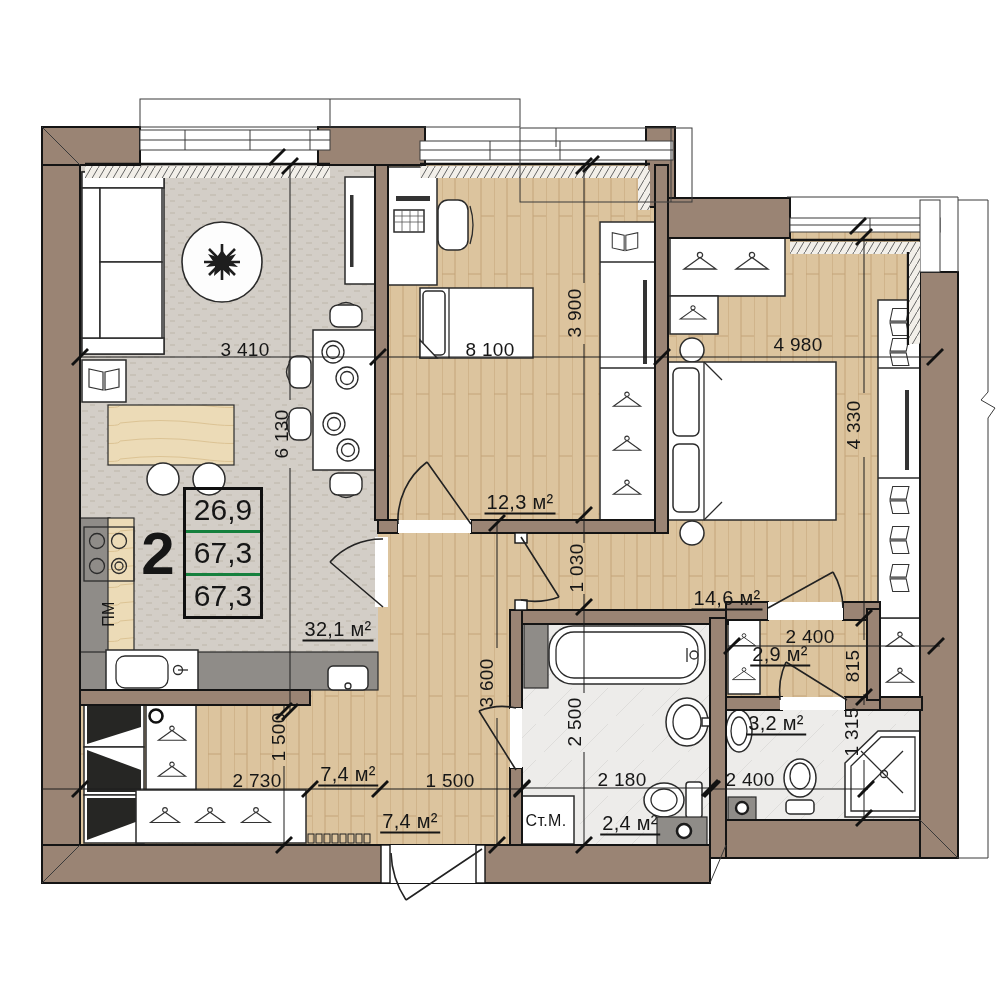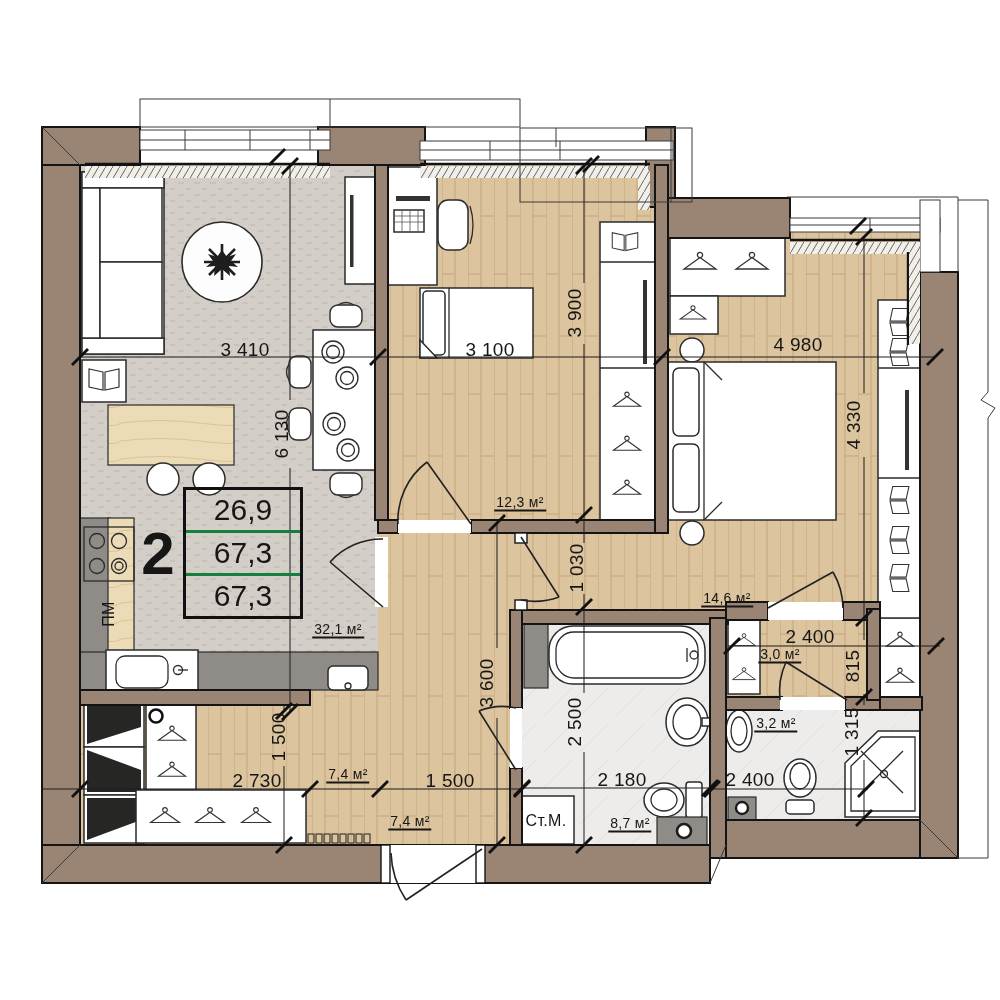--- a/index.html
+++ b/index.html
@@ -12,23 +12,23 @@
   .dark{fill:#333;stroke:none;}
   .door{fill:none;stroke:#222;stroke-width:1.6;}
   .dimline{fill:none;stroke:#1c1c1c;stroke-width:1;}
   .tick{stroke:#111;stroke-width:2.8;}
   .thin{fill:#fff;stroke:#3a3a3a;stroke-width:1;}
   .thinl{fill:none;stroke:#3a3a3a;stroke-width:1;}
   .openw{fill:#fff;stroke:none;}
   .jamb{fill:#fff;stroke:#141414;stroke-width:1.4;}
   .lbl{position:absolute;transform:translate(-50%,-50%);font-size:19px;white-space:nowrap;letter-spacing:.3px;line-height:1;}
   .lbl.v{transform:translate(-50%,-50%) rotate(-90deg);}
-  .lbl.area{font-size:14px;border-bottom:2px solid #161616;padding:0 2px 1px 2px;}
+  .lbl.area{font-size:20px;border-bottom:2px solid #161616;padding:0 2px 1px 2px;}
   .lbl.eq{font-size:16px;}
-  .infobox{position:absolute;left:183px;top:487px;width:120px;height:132px;border:3px solid #101010;display:flex;flex-direction:column;box-sizing:border-box;}
+  .infobox{position:absolute;left:183px;top:487px;width:80px;height:132px;border:3px solid #101010;display:flex;flex-direction:column;box-sizing:border-box;}
   .infobox .row{flex:1;display:flex;align-items:center;justify-content:center;font-size:30px;border-top:3px solid #15803d;}
   .infobox .row:first-child{border-top:none;}
   .bignum{position:absolute;left:158px;top:556px;transform:translate(-50%,-54%);font-size:60px;font-weight:600;}
 </style>
 </head>
 <body>
 
 <div id="plan">
 
 <svg width="1000" height="1000" viewBox="0 0 1000 1000">
@@ -413,45 +413,45 @@
     <path class="dimline" d="M728 646 H940"></path>
     <use href="#tk" transform="translate(732,646)"></use>
         <use href="#tk" transform="translate(936,646)"></use>
     <path class="dimline" d="M712 789 H868"></path>
     <use href="#tk" transform="translate(712,789)"></use>
         <use href="#tk" transform="translate(866,789)"></use>
   </g>
 </svg>
 
 <div class="lbl" style="left:245px;top:349px">3 410</div>
-<div class="lbl" style="left:490px;top:349px">3 100</div>
+<div class="lbl" style="left:490px;top:349px">8 100</div>
 <div class="lbl" style="left:798px;top:344px">4 980</div>
 <div class="lbl v" style="left:281px;top:434px">6 130</div>
 <div class="lbl v" style="left:574px;top:313px">3 900</div>
 <div class="lbl v" style="left:576px;top:568px">1 030</div>
 <div class="lbl v" style="left:574px;top:722px">2 500</div>
 <div class="lbl v" style="left:486px;top:683px">3 600</div>
 <div class="lbl v" style="left:853px;top:425px">4 330</div>
 <div class="lbl v" style="left:852px;top:666px">815</div>
 <div class="lbl v" style="left:851px;top:732px">1 315</div>
 <div class="lbl v" style="left:278px;top:737px">1 500</div>
 <div class="lbl" style="left:257px;top:780px">2 730</div>
 <div class="lbl" style="left:450px;top:780px">1 500</div>
 <div class="lbl" style="left:622px;top:779px">2 180</div>
 <div class="lbl" style="left:810px;top:636px">2 400</div>
 <div class="lbl" style="left:750px;top:779px">2 400</div>
 
 <div class="lbl area" style="left:338px;top:630px">32,1 м²</div>
 <div class="lbl area" style="left:520px;top:503px">12,3 м²</div>
 <div class="lbl area" style="left:727px;top:599px">14,6 м²</div>
-<div class="lbl area" style="left:780px;top:655px">3,0 м²</div>
+<div class="lbl area" style="left:780px;top:655px">2,9 м²</div>
 <div class="lbl area" style="left:776px;top:724px">3,2 м²</div>
 <div class="lbl area" style="left:348px;top:775px">7,4 м²</div>
 <div class="lbl area" style="left:410px;top:822px">7,4 м²</div>
-<div class="lbl area" style="left:630px;top:824px">8,7 м²</div>
+<div class="lbl area" style="left:630px;top:824px">2,4 м²</div>
 
 <div class="lbl eq v" style="left:109px;top:614px">ПМ</div>
 <div class="lbl eq" style="left:546px;top:821px">Ст.М.</div>
 
 <div class="bignum">2</div>
 <div class="infobox">
   <div class="row">26,9</div>
   <div class="row">67,3</div>
   <div class="row">67,3</div>
 </div>

